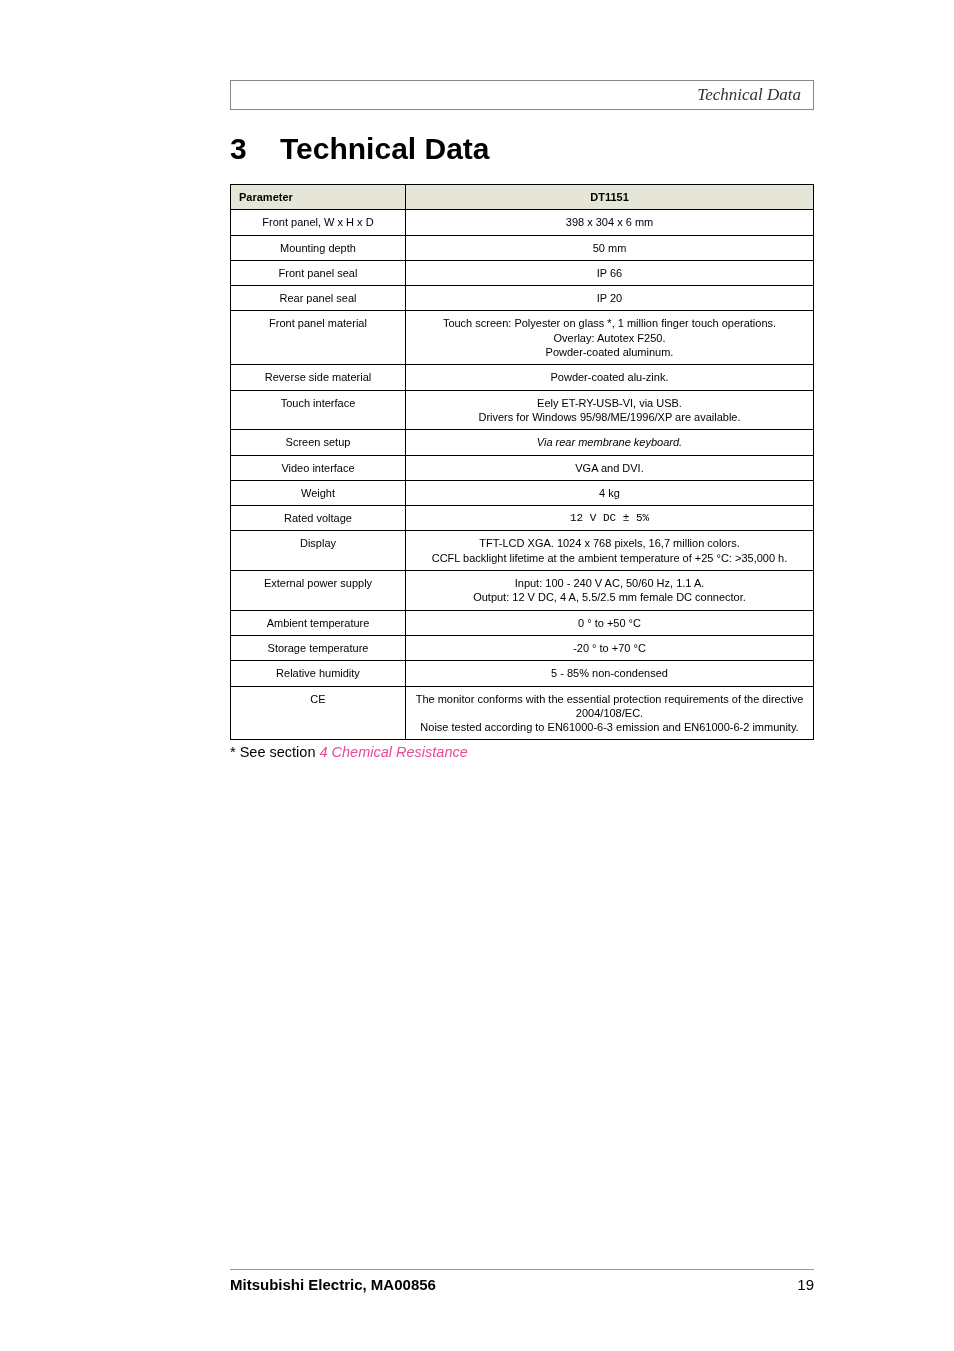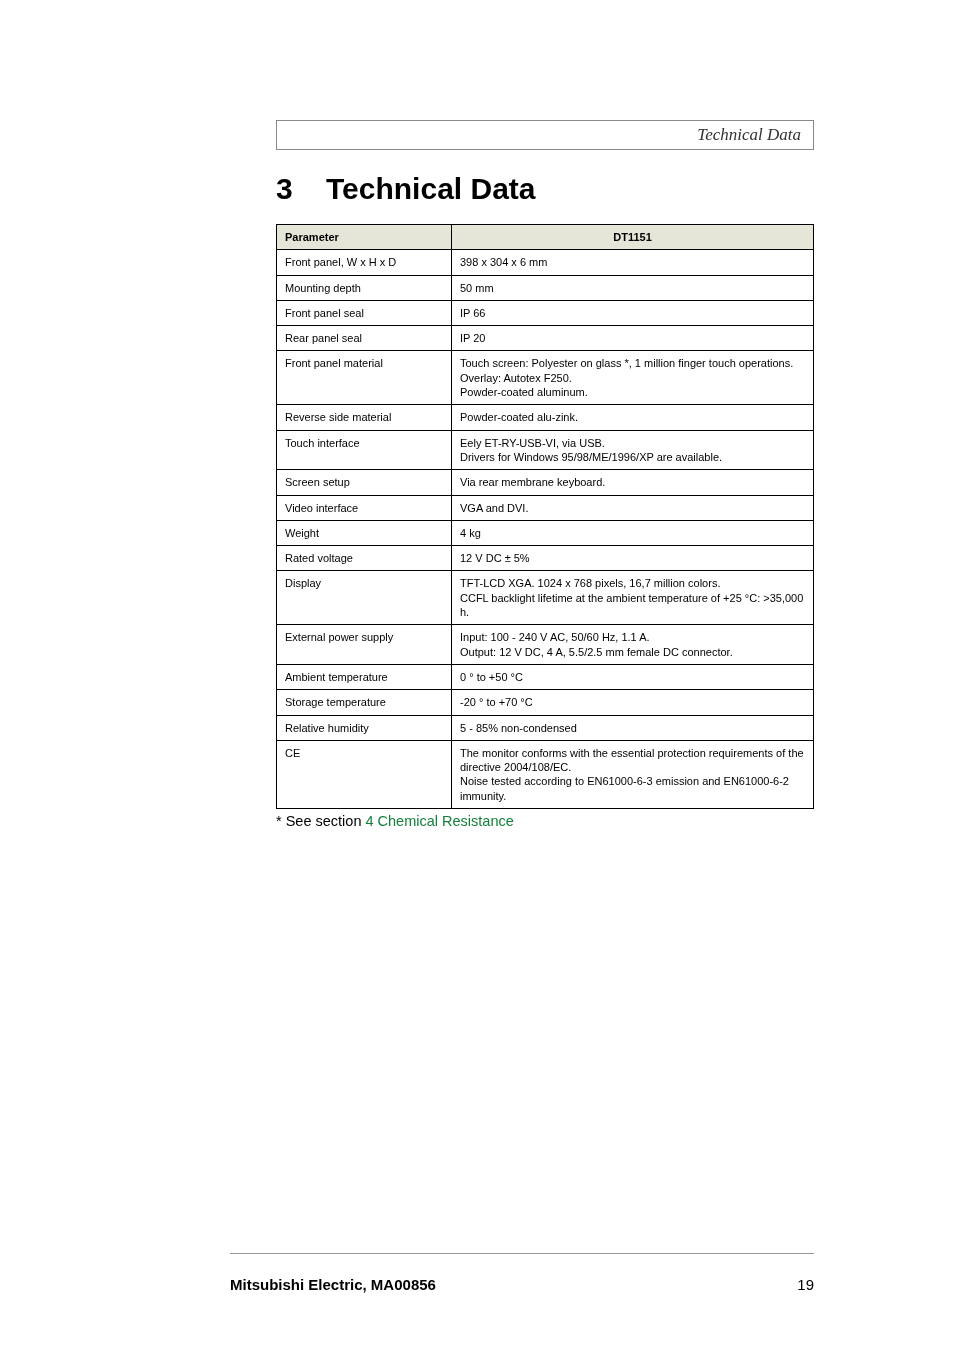--- a/index.html
+++ b/index.html
@@ -7,22 +7,21 @@
       margin: 0;
       padding: 0;
       font-family: "Trebuchet MS", "Lucida Sans", Arial, sans-serif;
       background: #fff;
       color: #000;
       width: 954px;
       height: 1351px;
       position: relative;
     }
     .page {
-      padding: 120px 140px 60px 230px;
-      margin-left: 46px;
+      padding: 80px 140px 60px 230px;
     }
     .header-box {
       border: 1px solid #888;
       padding: 4px 12px 4px 12px;
       text-align: right;
       font-style: italic;
       font-family: Georgia, "Times New Roman", serif;
       font-size: 17px;
       margin-bottom: 22px;
       color: #333;
@@ -36,42 +35,42 @@
     h1 .num { width: 50px; flex: 0 0 50px; }
     table.data {
       border-collapse: collapse;
       width: 100%;
       font-size: 11px;
       line-height: 1.3;
     }
     table.data th, table.data td {
       border: 1px solid #000;
       padding: 5px 8px 5px 8px;
-      text-align: left;
+      text-align: center;
       vertical-align: top;
     }
     table.data th {
       background: #e6e6d8;
       font-weight: bold;
       text-align: center;
     }
     table.data th:first-child { text-align: left; }
     .col1 { width: 175px; }
     .footnote {
       font-size: 14.5px;
       margin-top: 4px;
     }
-    .footnote a { color: #15803d; text-decoration: none; }
+    .footnote a { color: #ec4899; font-style: italic; text-decoration: none; }
     .footer {
       position: absolute;
       left: 230px;
       right: 140px;
       bottom: 58px;
       border-top: 1px solid #999;
-      padding-top: 22px;
+      padding-top: 6px;
       display: flex;
       justify-content: space-between;
       font-size: 15px;
     }
     .footer .left { font-weight: bold; }
   </style>
 </head>
 <body>
 
 <div class="page">
@@ -122,33 +121,33 @@
           <td>Reverse side material</td>
           <td style="white-space: pre-line;">Powder-coated alu-zink.</td>
         </tr>
         <tr>
           <td>Touch interface</td>
           <td style="white-space: pre-line;">Eely ET-RY-USB-VI, via USB.
 Drivers for Windows 95/98/ME/1996/XP are available.</td>
         </tr>
         <tr>
           <td>Screen setup</td>
-          <td style="white-space: pre-line;">Via rear membrane keyboard.</td>
+          <td style="white-space: pre-line; font-style: italic;">Via rear membrane keyboard.</td>
         </tr>
         <tr>
           <td>Video interface</td>
           <td style="white-space: pre-line;">VGA and DVI.</td>
         </tr>
         <tr>
           <td>Weight</td>
           <td style="white-space: pre-line;">4 kg</td>
         </tr>
         <tr>
           <td>Rated voltage</td>
-          <td style="white-space: pre-line;">12 V DC ± 5%</td>
+          <td style="white-space: pre-line; font-family: Liberation Mono, monospace;">12 V DC ± 5%</td>
         </tr>
         <tr>
           <td>Display</td>
           <td style="white-space: pre-line;">TFT-LCD XGA. 1024 x 768 pixels, 16,7 million colors.
 CCFL backlight lifetime at the ambient temperature of +25 °C: &gt;35,000 h.</td>
         </tr>
         <tr>
           <td>External power supply</td>
           <td style="white-space: pre-line;">Input: 100 - 240 V AC, 50/60 Hz, 1.1 A.
 Output: 12 V DC, 4 A, 5.5/2.5 mm female DC connector.</td>

